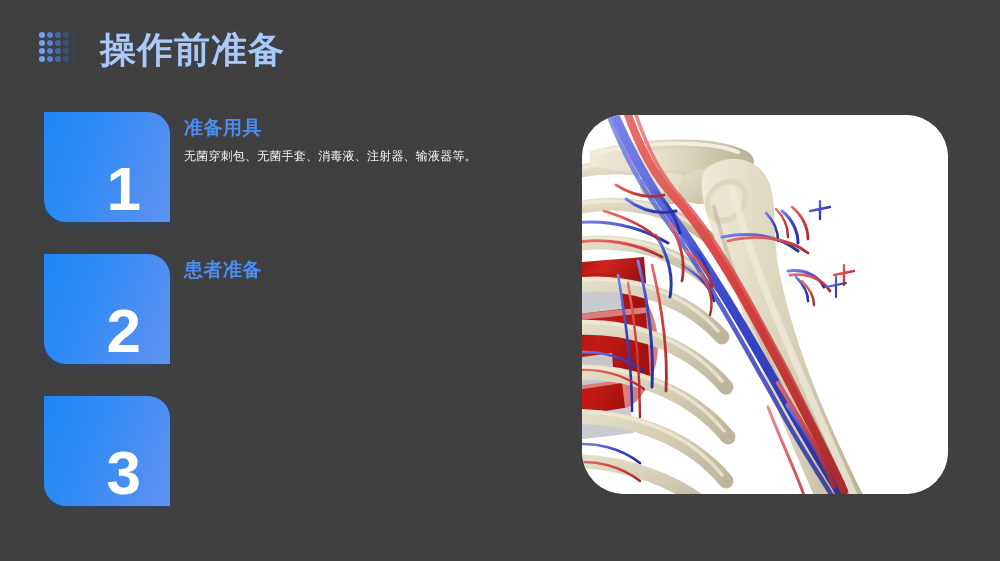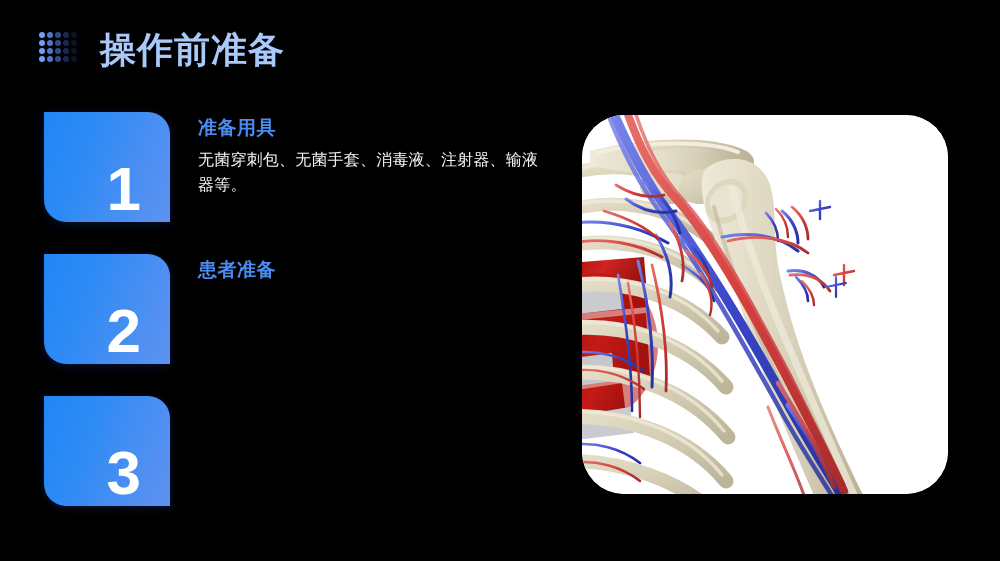--- a/index.html
+++ b/index.html
@@ -7,21 +7,21 @@
   html, body {
     width:1000px; height:561px;
     background:#0d0533;
     overflow:hidden;
     font-family:"Liberation Sans","DejaVu Sans",sans-serif;
   }
 
   #slide {
     position:relative;
     width:1000px; height:561px;
-    background:#000000;
+    background:#404040;
   }
 
   
   #header {
     position:absolute;
     left:0; top:0;
     width:100%; height:100px;
     display:flex;
     align-items:center;
   }
@@ -89,34 +89,34 @@
     right:30px; bottom:2px;
     font-size:62px;
     font-weight:bold;
     color:#ffffff;
     line-height:1;
     letter-spacing:-1px;
   }
 
   .step-text {
     flex:1 1 auto;
-    margin-left:28px;
+    margin-left:14px;
     padding-top:2px;
     max-width:345px;
   }
   .step-title {
     font-size:19px;
     font-weight:bold;
     color:#4a8cf0;
     line-height:1.5;
     margin-bottom:4px;
     letter-spacing:0.5px;
   }
   .step-desc {
-    font-size:16px;
+    font-size:12px;
     color:#f2f3f8;
     line-height:1.62;
     letter-spacing:0.2px;
   }
 
   
   .step.s2 { margin-top:4px; }
   .step.s3 { margin-top:6px; }
 
   

